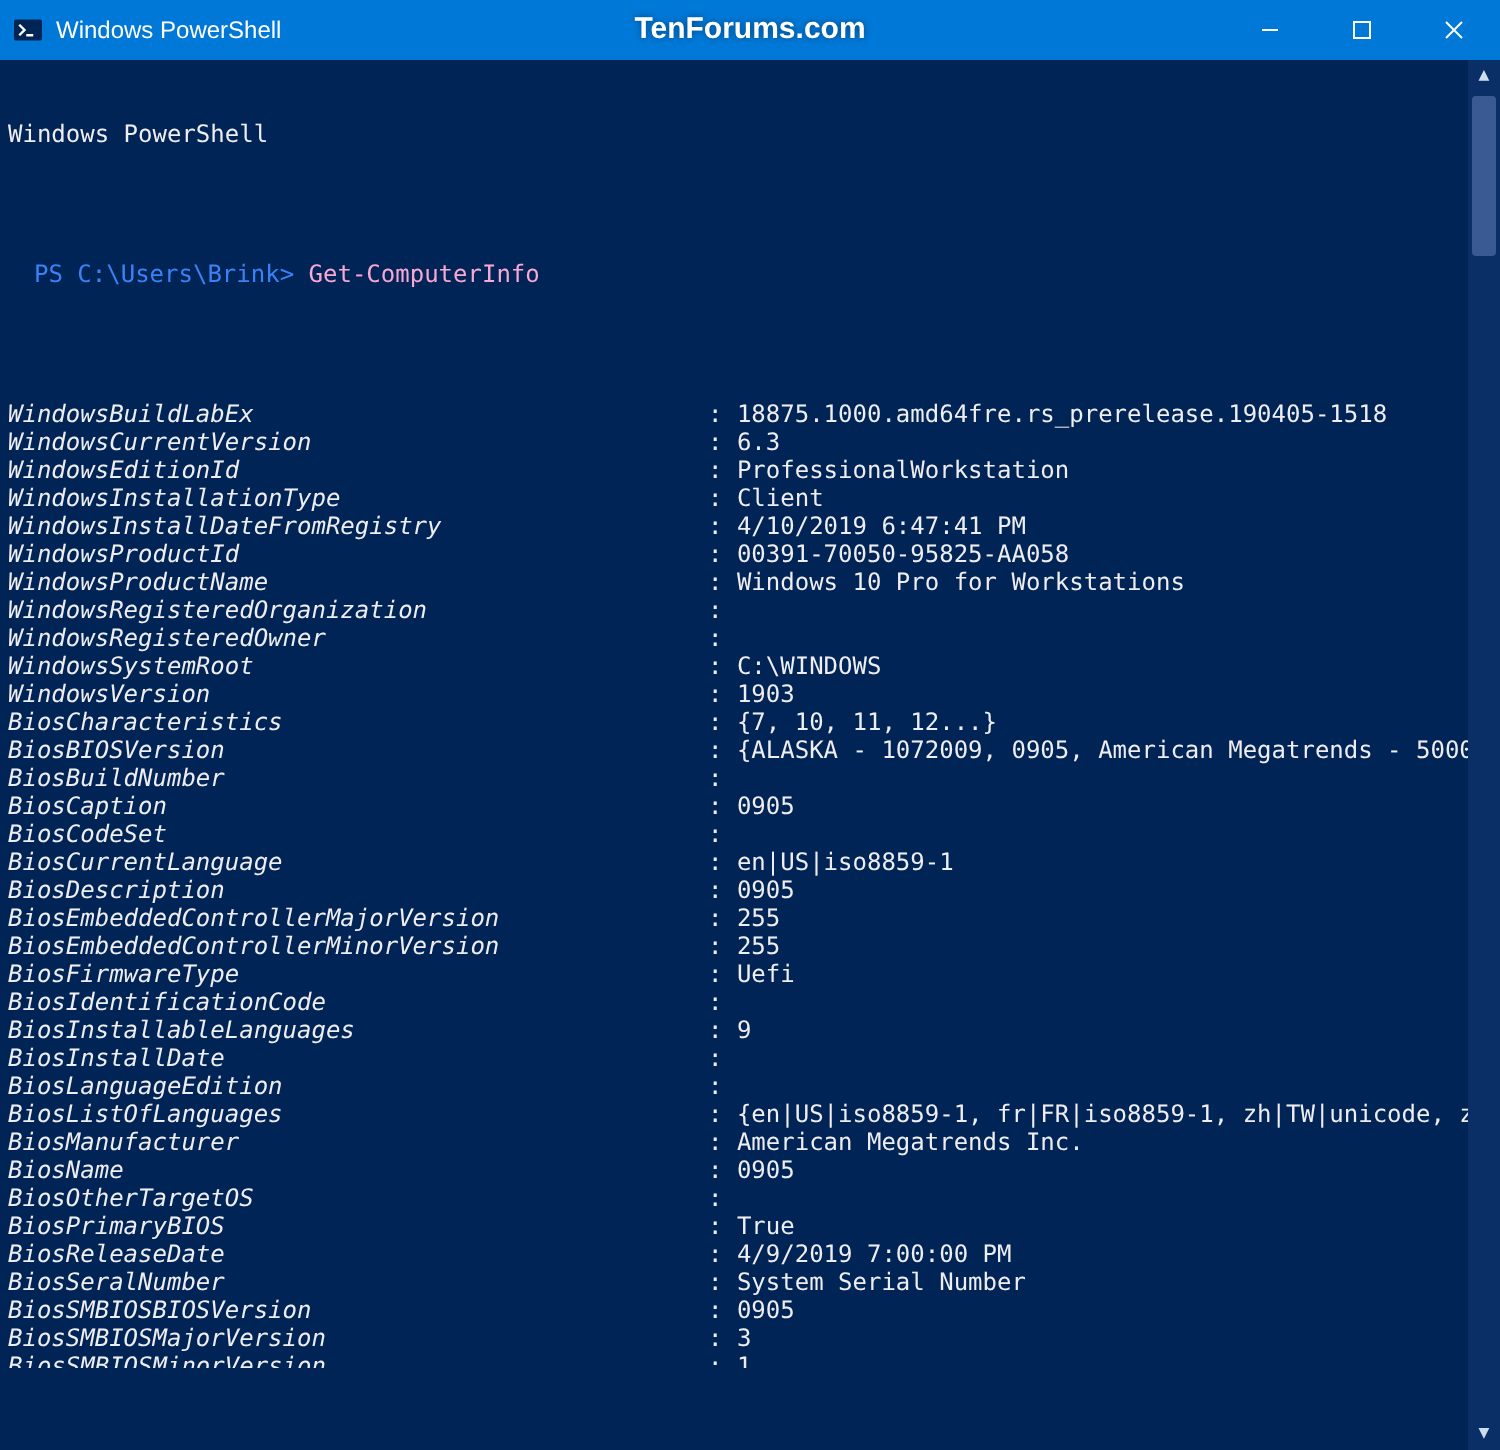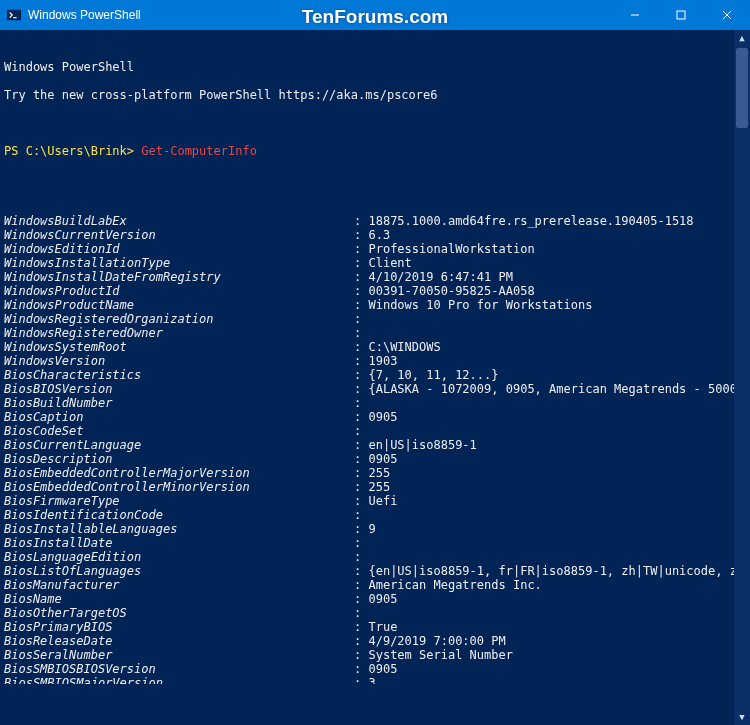--- a/index.html
+++ b/index.html
@@ -52,39 +52,39 @@
     color: #fff;
   }
   .titlebar svg { display:block; }
   .watermark {
     position: absolute;
     top: 6px;
     left: 50%;
     transform: translateX(-50%);
     color: #ffffff;
     font-family: "Segoe UI", Arial, sans-serif;
-    font-size: 19px;
+    font-size: 15px;
     font-weight: 600;
     pointer-events: none;
     text-shadow: 0 0 3px rgba(0,0,0,0.4);
   }
   .terminal {
     flex: 1 1 auto;
     background: #012456;
     color: #eeedf0;
     font-size: 12px;
     line-height: 14px;
     padding: 2px 4px 4px 4px;
     white-space: pre;
     overflow: hidden;
     position: relative;
   }
   .prompt-line { color: #eeedf0; }
-  .prompt-prefix { color: #fde047; }
-  .cmd { color: #ef4444; }
+  .prompt-prefix { color: #3b82f6; margin-left: 13px; }
+  .cmd { color: #f9a8d4; }
   .kv-row {
     display: flex;
   }
   .kv-key {
     flex: 0 0 350px;
     white-space: pre;
     font-style: italic;
   }
   .kv-sep {
     flex: 0 0 12px;
@@ -149,21 +149,21 @@
     </div>
     <div class="btn close">
       <svg width="10" height="10" viewBox="0 0 10 10">
           <line x1="1" y1="1" x2="9" y2="9" stroke="#fff" stroke-width="1"></line>
           <line x1="9" y1="1" x2="1" y2="9" stroke="#fff" stroke-width="1"></line>
         </svg>
     </div>
   </div>
 
   <div class="terminal">
-    <div id="header-block"><div>Windows PowerShell</div><div>&nbsp;</div><div>Try the new cross-platform PowerShell https://aka.ms/pscore6</div><div>&nbsp;</div></div>
+    <div id="header-block"><div>Windows PowerShell</div><div>&nbsp;</div><div>&nbsp;</div></div>
     <div class="prompt-line"><span class="prompt-prefix">PS C:\Users\Brink&gt; </span><span class="cmd">Get-ComputerInfo</span></div>
     <div></div>
     <div id="kv-block"><div class="kv-row"><span class="kv-key">WindowsBuildLabEx</span><span class="kv-sep">: </span><span class="kv-val">18875.1000.amd64fre.rs_prerelease.190405-1518</span></div><div class="kv-row"><span class="kv-key">WindowsCurrentVersion</span><span class="kv-sep">: </span><span class="kv-val">6.3</span></div><div class="kv-row"><span class="kv-key">WindowsEditionId</span><span class="kv-sep">: </span><span class="kv-val">ProfessionalWorkstation</span></div><div class="kv-row"><span class="kv-key">WindowsInstallationType</span><span class="kv-sep">: </span><span class="kv-val">Client</span></div><div class="kv-row"><span class="kv-key">WindowsInstallDateFromRegistry</span><span class="kv-sep">: </span><span class="kv-val">4/10/2019 6:47:41 PM</span></div><div class="kv-row"><span class="kv-key">WindowsProductId</span><span class="kv-sep">: </span><span class="kv-val">00391-70050-95825-AA058</span></div><div class="kv-row"><span class="kv-key">WindowsProductName</span><span class="kv-sep">: </span><span class="kv-val">Windows 10 Pro for Workstations</span></div><div class="kv-row"><span class="kv-key">WindowsRegisteredOrganization</span><span class="kv-sep">: </span><span class="kv-val"></span></div><div class="kv-row"><span class="kv-key">WindowsRegisteredOwner</span><span class="kv-sep">: </span><span class="kv-val"></span></div><div class="kv-row"><span class="kv-key">WindowsSystemRoot</span><span class="kv-sep">: </span><span class="kv-val">C:\WINDOWS</span></div><div class="kv-row"><span class="kv-key">WindowsVersion</span><span class="kv-sep">: </span><span class="kv-val">1903</span></div><div class="kv-row"><span class="kv-key">BiosCharacteristics</span><span class="kv-sep">: </span><span class="kv-val">{7, 10, 11, 12...}</span></div><div class="kv-row"><span class="kv-key">BiosBIOSVersion</span><span class="kv-sep">: </span><span class="kv-val">{ALASKA - 1072009, 0905, American Megatrends - 5000D}</span></div><div class="kv-row"><span class="kv-key">BiosBuildNumber</span><span class="kv-sep">: </span><span class="kv-val"></span></div><div class="kv-row"><span class="kv-key">BiosCaption</span><span class="kv-sep">: </span><span class="kv-val">0905</span></div><div class="kv-row"><span class="kv-key">BiosCodeSet</span><span class="kv-sep">: </span><span class="kv-val"></span></div><div class="kv-row"><span class="kv-key">BiosCurrentLanguage</span><span class="kv-sep">: </span><span class="kv-val">en|US|iso8859-1</span></div><div class="kv-row"><span class="kv-key">BiosDescription</span><span class="kv-sep">: </span><span class="kv-val">0905</span></div><div class="kv-row"><span class="kv-key">BiosEmbeddedControllerMajorVersion</span><span class="kv-sep">: </span><span class="kv-val">255</span></div><div class="kv-row"><span class="kv-key">BiosEmbeddedControllerMinorVersion</span><span class="kv-sep">: </span><span class="kv-val">255</span></div><div class="kv-row"><span class="kv-key">BiosFirmwareType</span><span class="kv-sep">: </span><span class="kv-val">Uefi</span></div><div class="kv-row"><span class="kv-key">BiosIdentificationCode</span><span class="kv-sep">: </span><span class="kv-val"></span></div><div class="kv-row"><span class="kv-key">BiosInstallableLanguages</span><span class="kv-sep">: </span><span class="kv-val">9</span></div><div class="kv-row"><span class="kv-key">BiosInstallDate</span><span class="kv-sep">: </span><span class="kv-val"></span></div><div class="kv-row"><span class="kv-key">BiosLanguageEdition</span><span class="kv-sep">: </span><span class="kv-val"></span></div><div class="kv-row"><span class="kv-key">BiosListOfLanguages</span><span class="kv-sep">: </span><span class="kv-val">{en|US|iso8859-1, fr|FR|iso8859-1, zh|TW|unicode, zh|CN|unicode...}</span></div><div class="kv-row"><span class="kv-key">BiosManufacturer</span><span class="kv-sep">: </span><span class="kv-val">American Megatrends Inc.</span></div><div class="kv-row"><span class="kv-key">BiosName</span><span class="kv-sep">: </span><span class="kv-val">0905</span></div><div class="kv-row"><span class="kv-key">BiosOtherTargetOS</span><span class="kv-sep">: </span><span class="kv-val"></span></div><div class="kv-row"><span class="kv-key">BiosPrimaryBIOS</span><span class="kv-sep">: </span><span class="kv-val">True</span></div><div class="kv-row"><span class="kv-key">BiosReleaseDate</span><span class="kv-sep">: </span><span class="kv-val">4/9/2019 7:00:00 PM</span></div><div class="kv-row"><span class="kv-key">BiosSeralNumber</span><span class="kv-sep">: </span><span class="kv-val">System Serial Number</span></div><div class="kv-row"><span class="kv-key">BiosSMBIOSBIOSVersion</span><span class="kv-sep">: </span><span class="kv-val">0905</span></div><div class="kv-row"><span class="kv-key">BiosSMBIOSMajorVersion</span><span class="kv-sep">: </span><span class="kv-val">3</span></div><div class="kv-row"><span class="kv-key">BiosSMBIOSMinorVersion</span><span class="kv-sep">: </span><span class="kv-val">1</span></div><div class="kv-row"><span class="kv-key">BiosSMBIOSPresent</span><span class="kv-sep">: </span><span class="kv-val">True</span></div></div>
   </div>
 
   <div class="scrollbar">
     <div class="arrow up">▲</div>
     <div class="thumb"></div>
     <div class="arrow down">▼</div>
   </div>

